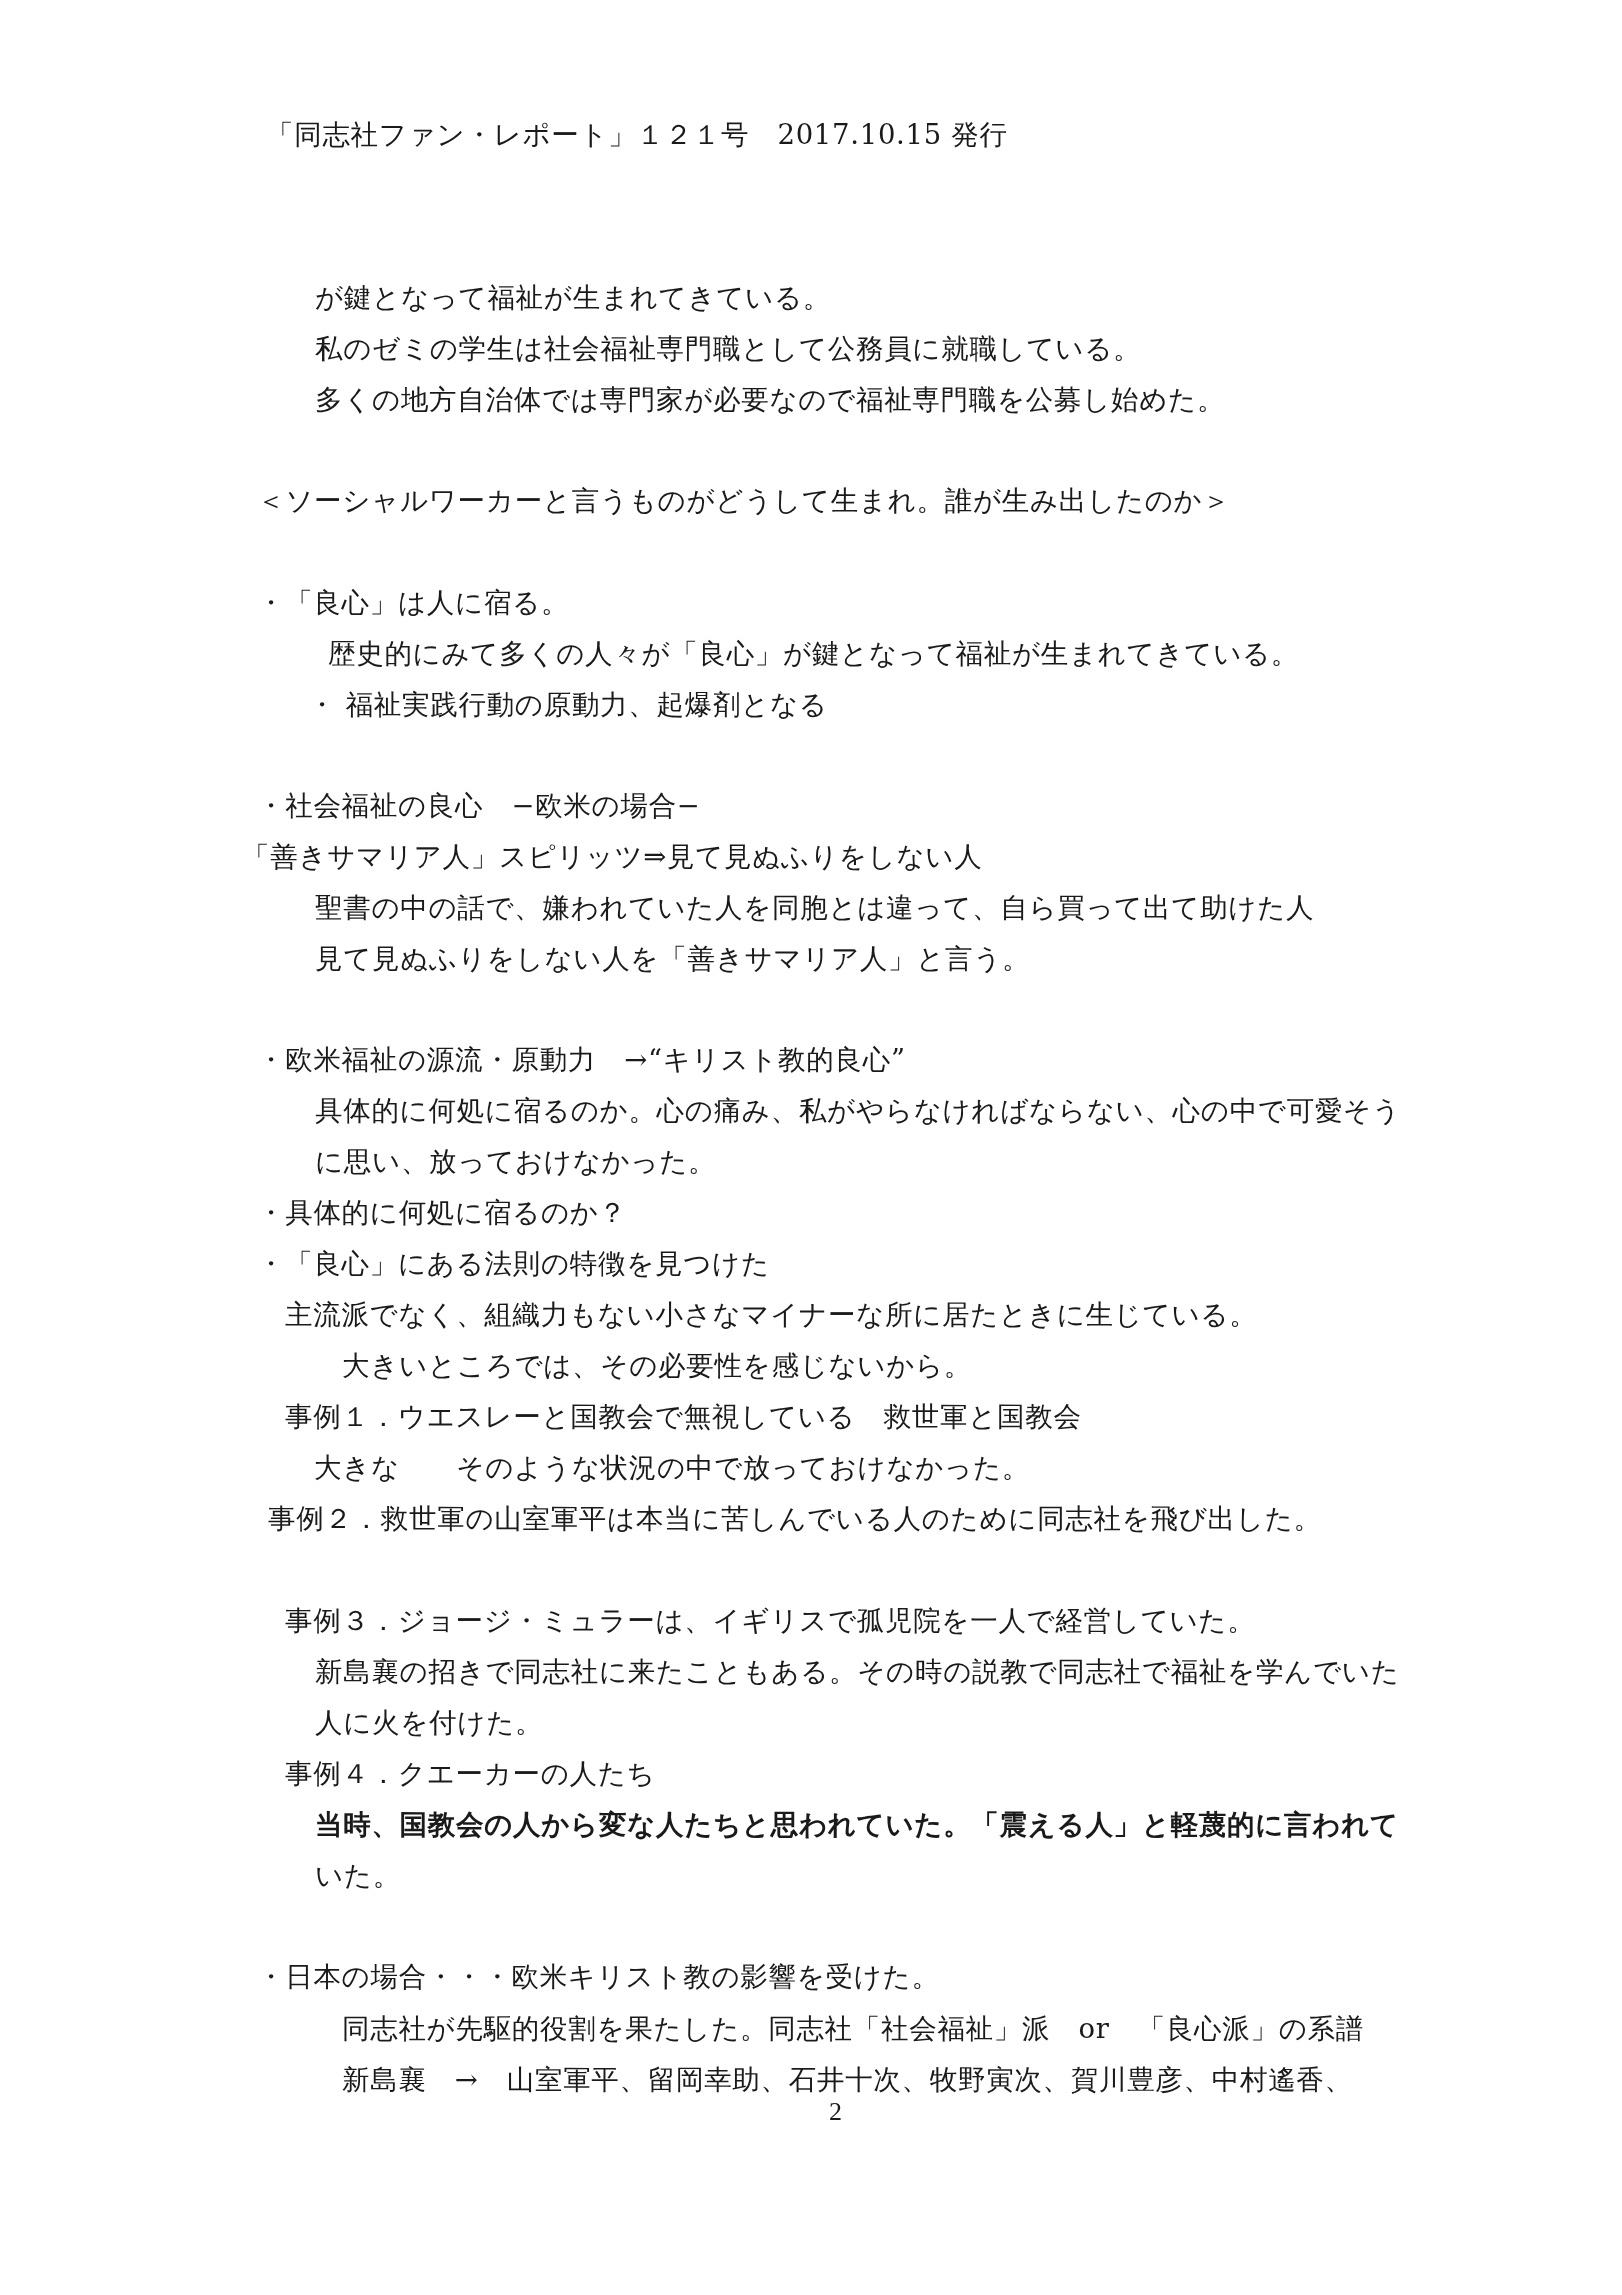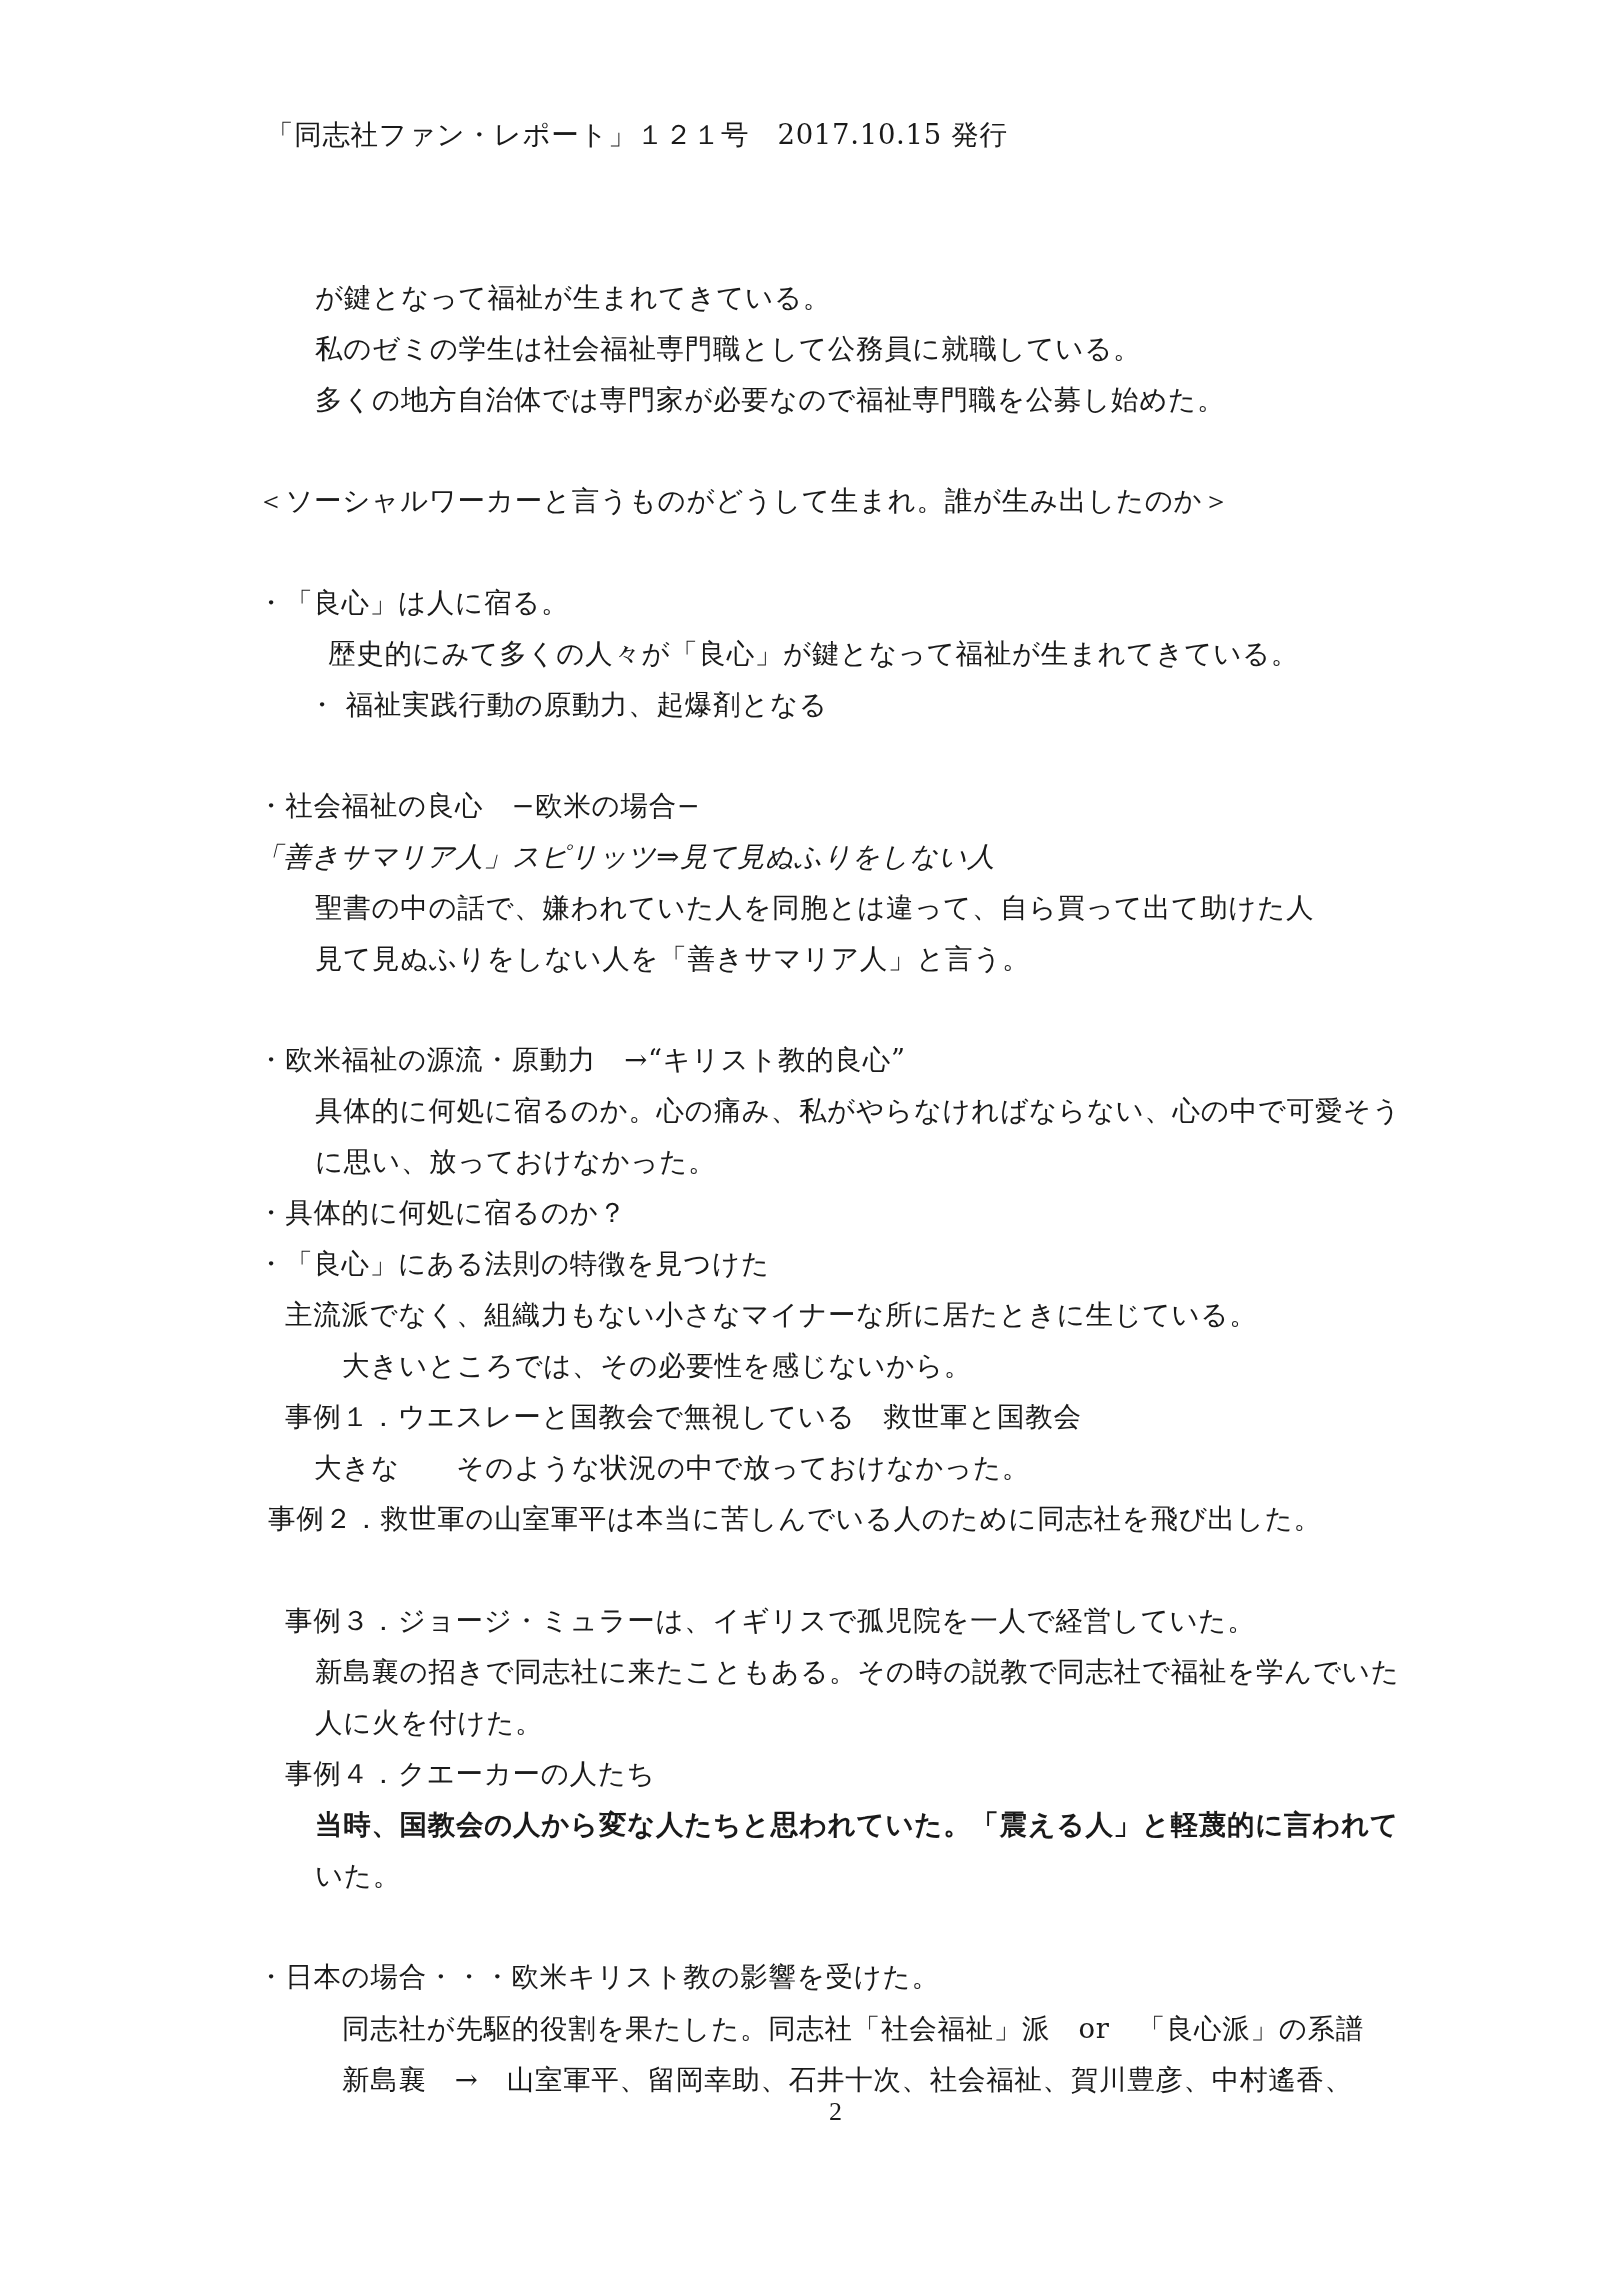--- a/index.html
+++ b/index.html
@@ -18,39 +18,39 @@
 
   <div id="body-lines">
       <div class="line" style="left: 292px; top: 281px;">が鍵となって福祉が生まれてきている。</div>
       <div class="line" style="left: 292px; top: 332px;">私のゼミの学生は社会福祉専門職として公務員に就職している。</div>
       <div class="line" style="left: 292px; top: 383px;">多くの地方自治体では専門家が必要なので福祉専門職を公募し始めた。</div>
       <div class="line" style="left: 234px; top: 484px;">＜ソーシャルワーカーと言うものがどうして生まれ。誰が生み出したのか＞</div>
       <div class="line" style="left: 234px; top: 586px;">・「良心」は人に宿る。</div>
       <div class="line" style="left: 305px; top: 637px;">歴史的にみて多くの人々が「良心」が鍵となって福祉が生まれてきている。</div>
       <div class="line" style="left: 285px; top: 688px;">・ 福祉実践行動の原動力、起爆剤となる</div>
       <div class="line" style="left: 234px; top: 789px;">・社会福祉の良心　−欧米の場合−</div>
-      <div class="line" style="left: 232px; top: 840px; font-style: italic;">「善きサマリア人」スピリッツ⇒見て見ぬふりをしない人</div>
+      <div class="line" style="left: 219px; top: 840px;">「善きサマリア人」スピリッツ⇒見て見ぬふりをしない人</div>
       <div class="line" style="left: 292px; top: 891px; text-align: center;">聖書の中の話で、嫌われていた人を同胞とは違って、自ら買って出て助けた人</div>
       <div class="line" style="left: 292px; top: 942px;">見て見ぬふりをしない人を「善きサマリア人」と言う。</div>
       <div class="line" style="left: 234px; top: 1043px;">・欧米福祉の源流・原動力　→“キリスト教的良心”</div>
       <div class="line" style="left: 292px; top: 1094px; text-align: center;">具体的に何処に宿るのか。心の痛み、私がやらなければならない、心の中で可愛そう</div>
       <div class="line" style="left: 292px; top: 1145px;">に思い、放っておけなかった。</div>
       <div class="line" style="left: 234px; top: 1196px;">・具体的に何処に宿るのか？</div>
       <div class="line" style="left: 234px; top: 1247px;">・「良心」にある法則の特徴を見つけた</div>
       <div class="line" style="left: 262px; top: 1298px;">主流派でなく、組織力もない小さなマイナーな所に居たときに生じている。</div>
       <div class="line" style="left: 319px; top: 1349px;">大きいところでは、その必要性を感じないから。</div>
       <div class="line" style="left: 262px; top: 1400px;">事例１．ウエスレーと国教会で無視している　救世軍と国教会</div>
       <div class="line" style="left: 291px; top: 1451px;">大きな　　そのような状況の中で放っておけなかった。</div>
       <div class="line" style="left: 245px; top: 1502px;">事例２．救世軍の山室軍平は本当に苦しんでいる人のために同志社を飛び出した。</div>
       <div class="line" style="left: 262px; top: 1604px;">事例３．ジョージ・ミュラーは、イギリスで孤児院を一人で経営していた。</div>
       <div class="line" style="left: 292px; top: 1655px;">新島襄の招きで同志社に来たこともある。その時の説教で同志社で福祉を学んでいた</div>
       <div class="line" style="left: 292px; top: 1706px;">人に火を付けた。</div>
       <div class="line" style="left: 262px; top: 1757px;">事例４．クエーカーの人たち</div>
       <div class="line" style="left: 292px; top: 1808px; font-weight: bold;">当時、国教会の人から変な人たちと思われていた。「震える人」と軽蔑的に言われて</div>
       <div class="line" style="left: 292px; top: 1859px;">いた。</div>
       <div class="line" style="left: 234px; top: 1960px;">・日本の場合・・・欧米キリスト教の影響を受けた。</div>
       <div class="line" style="left: 319px; top: 2012px;">同志社が先駆的役割を果たした。同志社「社会福祉」派　or　「良心派」の系譜</div>
-      <div class="line" style="left: 319px; top: 2063px;">新島襄　→　山室軍平、留岡幸助、石井十次、社会福祉、賀川豊彦、中村遙香、</div>
+      <div class="line" style="left: 319px; top: 2063px;">新島襄　→　山室軍平、留岡幸助、石井十次、牧野寅次、賀川豊彦、中村遙香、</div>
     </div>
 
   <div class="pagenum">2</div>
 </div>
 
 
 </body></html>

